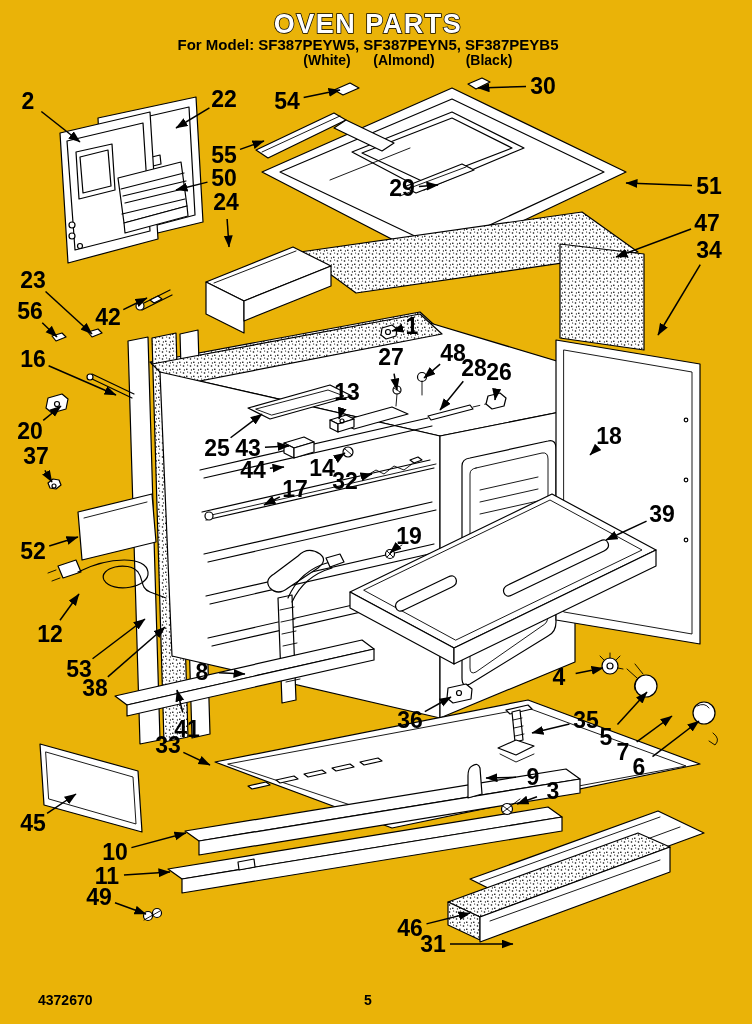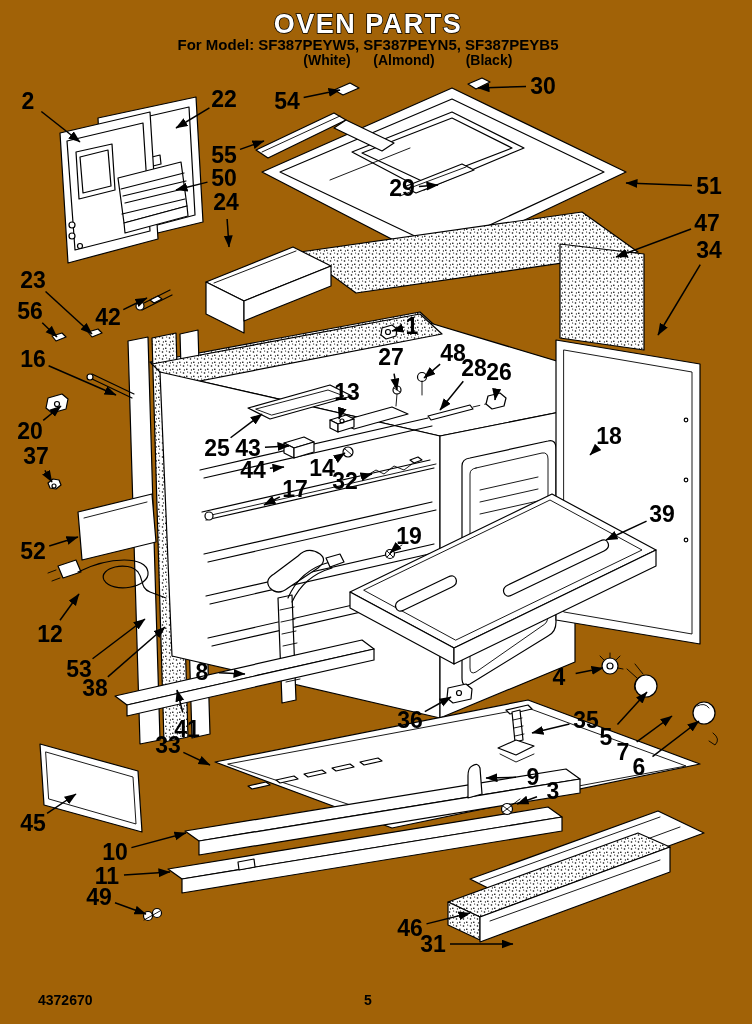--- a/index.html
+++ b/index.html
@@ -1,16 +1,16 @@
 <!DOCTYPE html>
 <html><head>
 <meta charset="utf-8">
 <style>
   html,body{margin:0;padding:0;background:#e8e8e8;}
-  #page{position:relative;width:752px;height:1024px;background:#a16207;overflow:hidden;
+  #page{position:relative;width:752px;height:1024px;background:#eab308;overflow:hidden;
         font-family:"Liberation Sans",sans-serif;}
   svg{position:absolute;left:0;top:0;}
   .title-text{font-family:"Liberation Sans",sans-serif;font-weight:bold;font-size:27px;
               letter-spacing:1.5px;fill:#ffffff;stroke:#000000;stroke-width:1.5;paint-order:stroke;
               text-anchor:middle;}
   .model-text{font-family:"Liberation Sans",sans-serif;font-weight:bold;font-size:15px;
               fill:#000;text-anchor:middle;}
   .color-text{font-family:"Liberation Sans",sans-serif;font-weight:bold;font-size:14px;
               fill:#000;text-anchor:middle;}
   .footer-text{font-family:"Liberation Sans",sans-serif;font-weight:bold;font-size:14px;fill:#000;}

